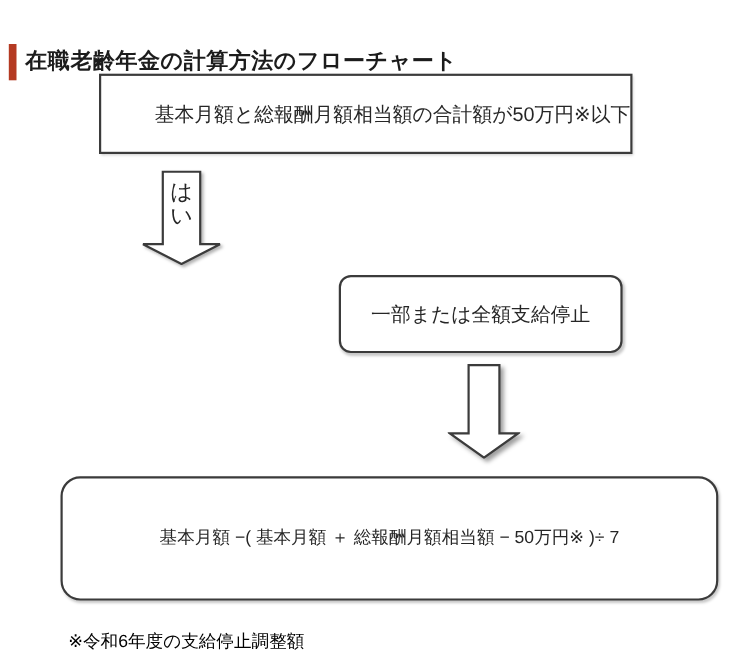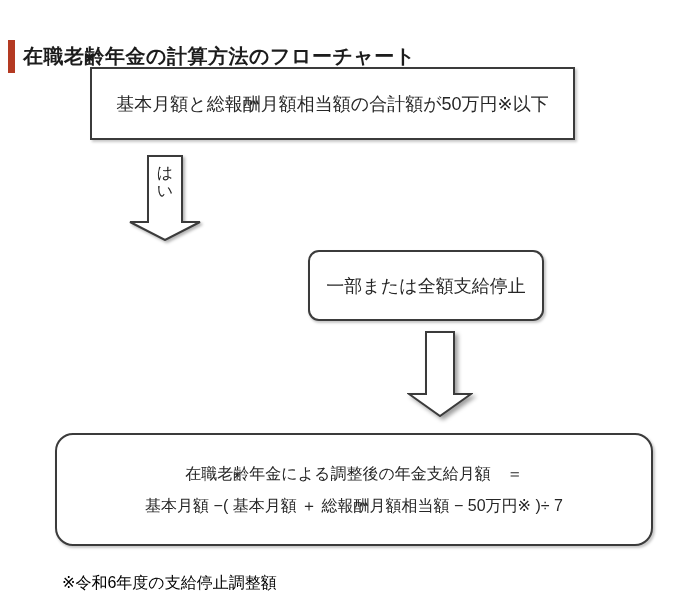--- a/index.html
+++ b/index.html
@@ -55,33 +55,34 @@
     box-shadow: 1.5px 2px 2.5px rgba(0,0,0,0.22);
     box-sizing: border-box;
   }
   .condition-box {
     left: 90px;
     top: 67px;
     width: 485px;
     height: 73px;
     font-size: 18px;
     border-radius: 0;
+    justify-content: flex-end;
   }
   .full-payment-box {
     left: 92px;
     top: 250px;
     width: 175px;
     height: 71px;
     font-size: 18px;
     border-radius: 11px;
   }
   .suspension-box {
     left: 308px;
     top: 250px;
-    width: 236px;
+    width: 258px;
     height: 71px;
     font-size: 18px;
     border-radius: 11px;
   }
   .result-box {
     left: 55px;
     top: 433px;
     width: 598px;
     height: 113px;
     font-size: 16px;
@@ -97,21 +98,21 @@
   .fc-arrow svg {
     display: block;
     filter: drop-shadow(2px 2px 1.5px rgba(0,0,0,0.30));
   }
   .arrow-label {
     position: absolute;
     top: 9px;
     left: 50%;
     transform: translateX(-50%);
     width: 1.15em;
-    font-size: 16px;
+    font-size: 20px;
     line-height: 1.12;
     text-align: center;
     color: #262626;
     word-break: break-all;
     white-space: normal;
   }
   .yes-arrow  { left: 128px; top: 155px; width: 74px; height: 86px; }
   .no-arrow   { left: 398px; top: 155px; width: 74px; height: 86px; }
   .big-arrow  { left: 407px; top: 331px; width: 66px; height: 86px; }
   .big-arrow svg { filter: drop-shadow(3px 3px 2px rgba(0,0,0,0.38)); }
@@ -152,19 +153,18 @@
     <span>一部または全額支給停止</span>
   </div>
 
   <div class="fc-arrow big-arrow">
     <svg width="66" height="86" viewBox="0 0 66 86" xmlns="http://www.w3.org/2000/svg" aria-hidden="true">
       <path d="M19 1 H47 V63 H64 L33 85 L2 63 H19 Z" fill="#ffffff" stroke="#3b3b3b" stroke-width="2" stroke-linejoin="miter"></path>
     </svg>
   </div>
 
   <div class="fc-box result-box">
-    <div>在職老齢年金による調整後の年金支給月額　＝</div>
     <div>基本月額 −( 基本月額 ＋ 総報酬月額相当額 − 50万円※ )÷ 7</div>
   </div>
 
   <div class="footnote">※令和6年度の支給停止調整額</div>
 
 </div>
 
 </body></html>

